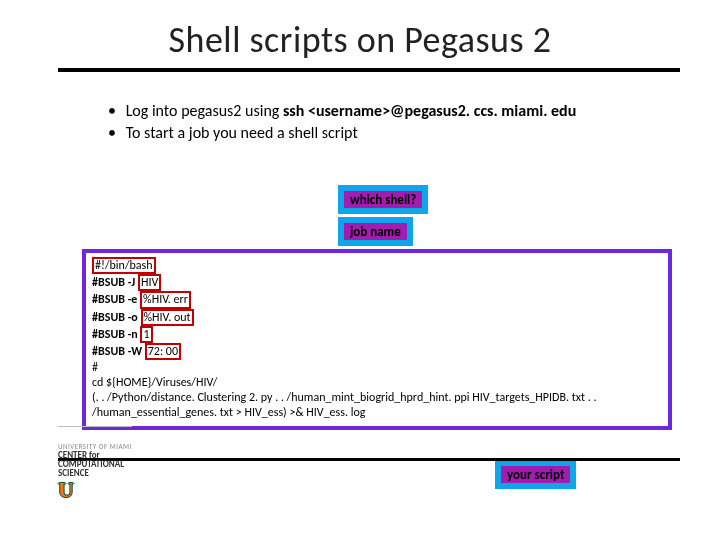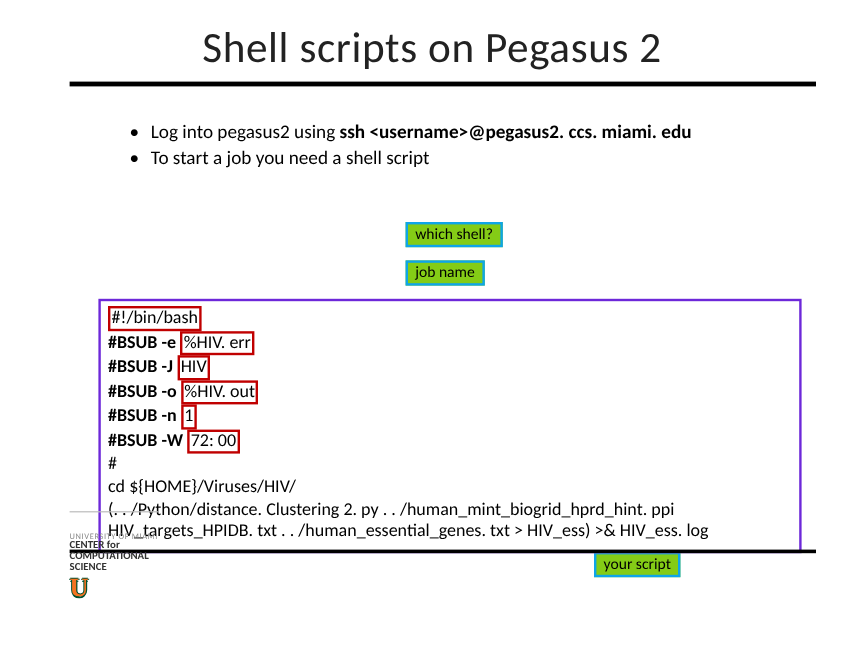--- a/index.html
+++ b/index.html
@@ -42,42 +42,43 @@
     font-size: 16px;
     line-height: 1.35;
   }
   .bullets .row { white-space: nowrap; }
   .bullets .dot { display:inline-block; width: 14px; }
   .code-box {
     position: absolute;
     left: 82px;
     top: 249px;
     width: 570px;
-    border: 2px solid #6d28d9;
+    border: 4px solid #6d28d9;
     padding: 4px 6px 6px 6px;
-    font-size: 15px;
+    font-size: 12px;
     line-height: 1.25;
     font-family: Calibri, Arial, sans-serif;
     background: #fff;
   }
   .code-box .line { white-space: nowrap; }
   .code-box .wrap { white-space: normal; }
   .hl {
     border: 2px solid #c00000;
     padding: 0 1px;
     display: inline-block;
     line-height: 1.1;
   }
   .callout {
     position: absolute;
-    border: 2px solid #0ea5e9;
-    background: #84cc16;
+    border: 6px solid #0ea5e9;
+    background: #a21caf;
     font-size: 13px;
     padding: 1px 6px;
     white-space: nowrap;
+    font-weight: bold;
   }
   
   .c-shell   { left: 338px; top: 185px; }
   .c-job     { left: 338px; top: 217px; }
   .c-stderr  { left: 338px; top: 253px; }
   .c-stdout  { left: 338px; top: 276px; }
   .c-cores   { left: 338px; top: 300px; }
   .c-queue   { left: 338px; top: 327px; }
   .c-time    { left: 338px; top: 353px; }
   .c-script  { left: 495px; top: 460px; }
@@ -137,22 +138,22 @@
   <div class="callout c-job">job name</div>
   <div class="callout c-stderr">file for stderr</div>
   <div class="callout c-stdout">file for stdout</div>
   <div class="callout c-cores">number of cores</div>
   <div class="callout c-queue">queue</div>
   <div class="callout c-time">time allocation</div>
   <div class="callout c-script">your script</div>
 
   <div class="code-box">
     <div class="line"><span class="hl">#!/bin/bash</span></div>
+    <div class="line"><b>#BSUB -J</b> <span class="hl">HIV</span></div>
     <div class="line"><b>#BSUB -e</b> <span class="hl">%HIV. err</span></div>
-    <div class="line"><b>#BSUB -J</b> <span class="hl">HIV</span></div>
     <div class="line"><b>#BSUB -o</b> <span class="hl">%HIV. out</span></div>
     <div class="line"><b>#BSUB -n</b> <span class="hl">1</span></div>
     <div class="line"><b>#BSUB -W</b> <span class="hl">72: 00</span></div>
     <div class="line">#</div>
     <div class="line">cd ${HOME}/Viruses/HIV/</div>
     <div class="wrap">(. . /Python/distance. Clustering 2. py . . /human_mint_biogrid_hprd_hint. ppi HIV_targets_HPIDB. txt . . /human_essential_genes. txt &gt; HIV_ess) &gt;&amp; HIV_ess. log</div>
   </div>
 
   <div class="bottom-rule"></div>
 

